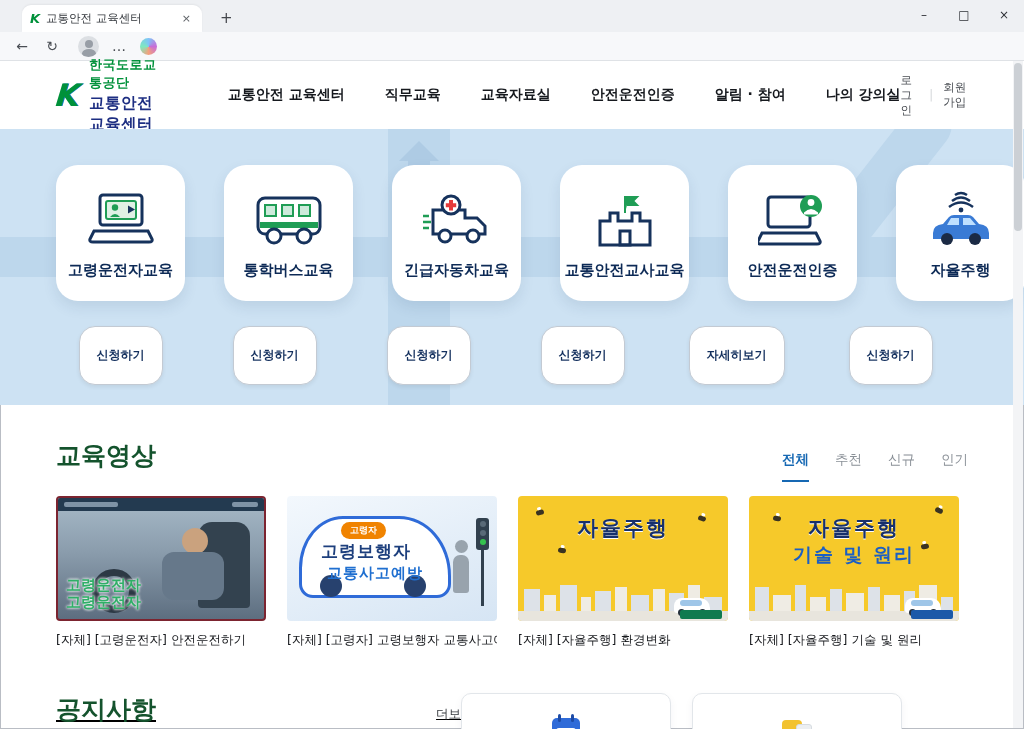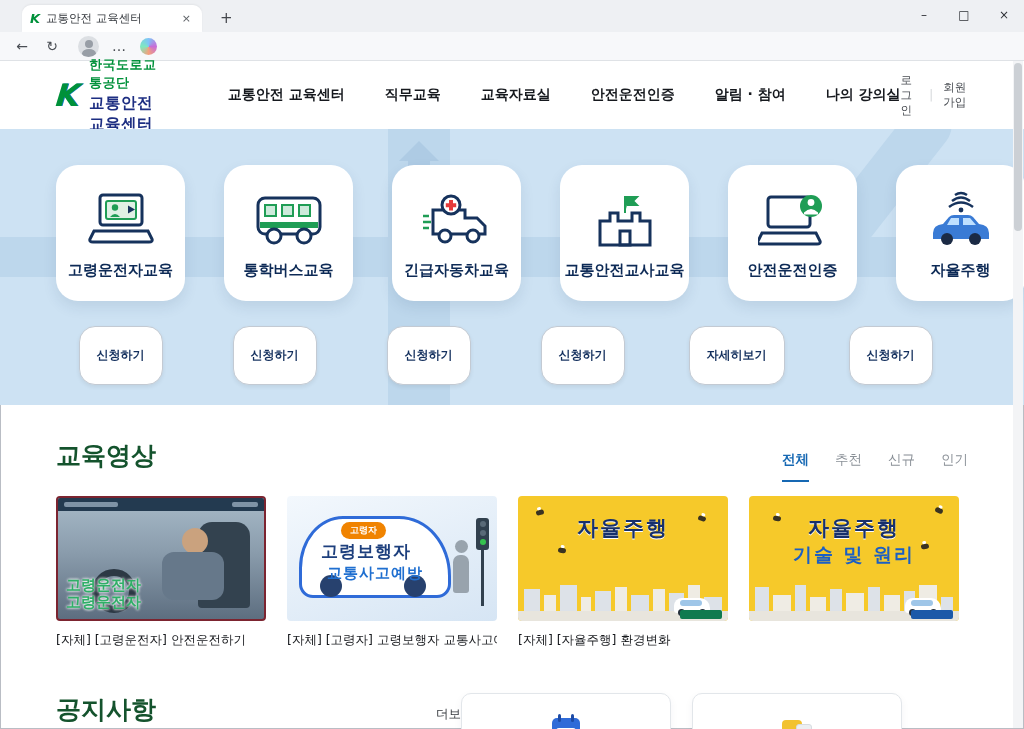--- a/index.html
+++ b/index.html
@@ -102,21 +102,21 @@
   .skyline i { display:block; background:#efece4; }
   .skyline i:nth-child(odd) { background:#dde2e8; }
   .road-strip { position:absolute; left:0; right:0; bottom:0; height:10px; background:#e8e5dd; }
   .ty-car { position:absolute; right:18px; bottom:8px; width:36px; height:15px; background:#fff; border-radius:8px 10px 3px 3px; }
   .ty-car i { position:absolute; left:6px; top:2px; width:22px; height:6px; background:#9fc6e8; border-radius:3px; }
   .ty-car b { position:absolute; bottom:-3px; width:7px; height:7px; background:#26313d; border-radius:50%; }
   .ty-label { position:absolute; right:6px; bottom:2px; width:42px; height:9px; border-radius:2px; }
   .lab-green { background:#0f7a4f; } .lab-blue { background:#1c59a8; }
 
   
-  .notices { position:relative; margin-top:44px; padding:0 56px; }
+  .notices { position:relative; margin-top:44px; padding:0 56px;text-decoration:underline; }
   .nhead { width:432px; display:flex; justify-content:space-between; align-items:baseline; }
   .more { font-size:12.5px; color:#34383d; }
   .sidecard { position:absolute; top:0; width:210px; height:150px; background:#fff; border:1px solid #e2e6ea; border-radius:10px; box-shadow:0 3px 8px rgba(20,40,70,.05); display:flex; justify-content:center; align-items:flex-start; padding-top:24px; }
   .sc1 { left:461px; } .sc2 { left:692px; }
   .cal { width:28px; height:26px; background:#2f6bd8; border-radius:5px; position:relative; }
   .cal i { position:absolute; top:-4px; width:3px; height:8px; background:#1d4ba6; border-radius:2px; }
   .cal i:nth-child(1){ left:6px; } .cal i:nth-child(2){ right:6px; }
   .cal b { position:absolute; left:4px; top:10px; right:4px; bottom:4px; background:#fff; border-radius:3px; }
   .docs { position:relative; width:30px; height:26px; }
   .docs i { position:absolute; left:0; top:2px; width:20px; height:20px; background:#f2c230; border-radius:4px; }
@@ -381,20 +381,21 @@
               <i style="width:12px;height:14px;"></i>
           </div>
           <div class="road-strip"></div>
           <div class="ty-car">
               <i></i>
               <b style="left:4px;"></b>
               <b style="right:4px;"></b>
             </div>
           <div class="ty-label lab-blue"></div>
         </div>
+        <div class="caption">[자체] [자율주행] 기술 및 원리</div>
       </div>
 
     </div>
   </div>
 
   <div class="notices">
     <div class="nhead">
       <div class="sec-title">공지사항</div>
       <span class="more">더보기 +</span>
     </div>

